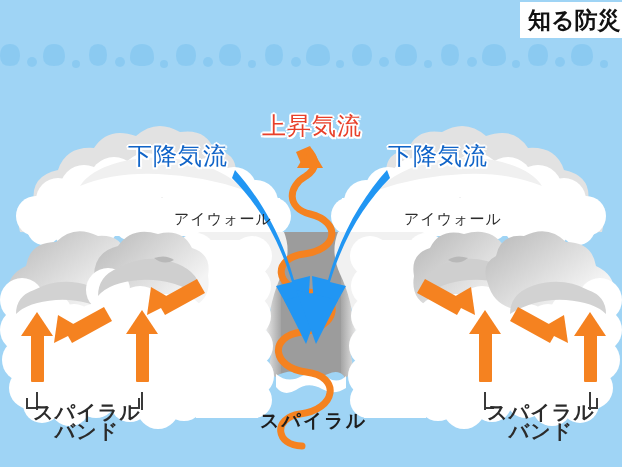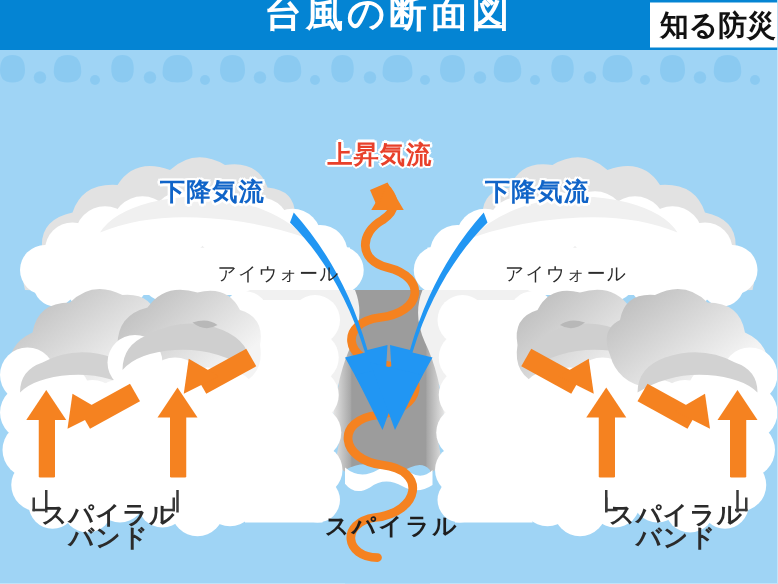--- a/index.html
+++ b/index.html
@@ -71,22 +71,22 @@
     z-index: 25;
   }
 
   
   .lbl {
     position: absolute;
     white-space: nowrap;
     z-index: 34;
   }
   .lbl-flow {
-    font-size: 20px;
-    font-weight: bold;
+    font-size: 24px;
+    font-weight: normal;
     letter-spacing: 1px;
     text-shadow:
        2px 0 0 #fff, -2px 0 0 #fff, 0 2px 0 #fff, 0 -2px 0 #fff,
        1.5px 1.5px 0 #fff, -1.5px 1.5px 0 #fff, 1.5px -1.5px 0 #fff, -1.5px -1.5px 0 #fff;
     text-align: center;
   }
   #label-updraft      { color: #E8402A; left: 262px; top: 110px; }
   #label-downdraft-l  { color: #1064C8; left: 128px; top: 140px; }
   #label-downdraft-r  { color: #1064C8; left: 388px; top: 140px; }
 
@@ -476,20 +476,17 @@
 
   <div class="lbl lbl-band" id="label-band-l">
     <span>スパイラル</span>
     <span class="band-line2">バンド</span>
   </div>
   <div class="lbl lbl-band" id="label-band-r">
     <span>スパイラル</span>
     <span class="band-line2">バンド</span>
   </div>
 
-  <div id="header">
-    <div id="header-title">台風の断面図</div>
-  </div>
   <div id="brand-badge">
     <div id="brand-badge-label">知る防災</div>
   </div>
 
 </div>
 
 </body></html>

